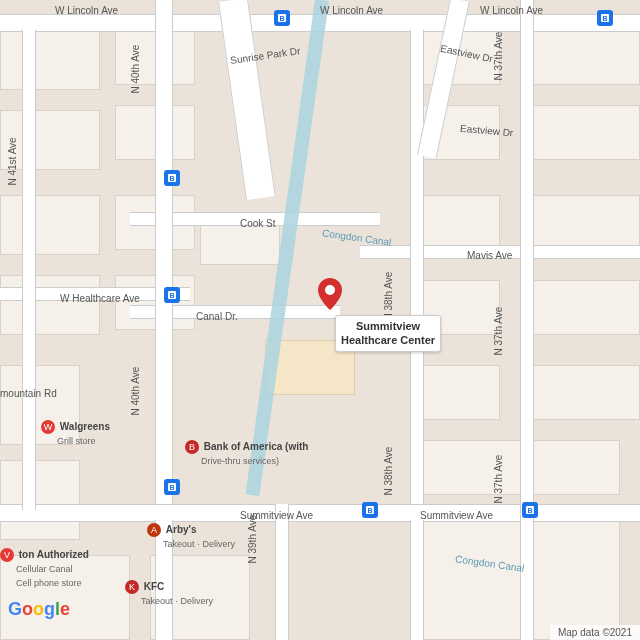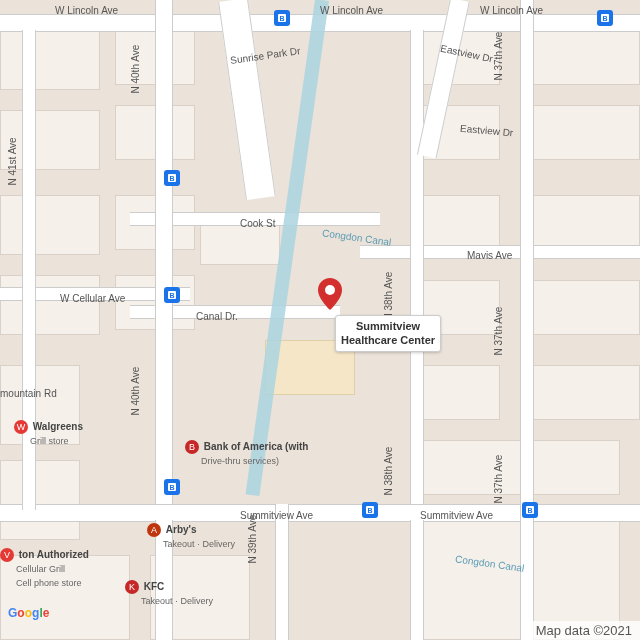--- a/index.html
+++ b/index.html
@@ -123,30 +123,30 @@
       font-weight: bold;
       transform: translate(-50%, -50%);
     }
 
     
     .map-attribution {
       position: absolute;
       bottom: 0;
       right: 0;
       background: rgba(255,255,255,0.8);
-      font-size: 13px;
+      font-size: 10px;
       color: #555;
       padding: 2px 8px;
     }
 
     .google-logo {
       position: absolute;
       bottom: 20px;
       left: 8px;
-      font-size: 12px;
+      font-size: 18px;
       font-weight: bold;
     }
     .google-logo span:nth-child(1) { color: #4285F4; }
     .google-logo span:nth-child(2) { color: #EA4335; }
     .google-logo span:nth-child(3) { color: #FBBC05; }
     .google-logo span:nth-child(4) { color: #4285F4; }
     .google-logo span:nth-child(5) { color: #34A853; }
     .google-logo span:nth-child(6) { color: #EA4335; }
 
     
@@ -227,21 +227,21 @@
   <div class="road-label" style="left:320px;top:5px;">W Lincoln Ave</div>
   <div class="road-label" style="left:480px;top:5px;">W Lincoln Ave</div>
 
   <div class="road-label" style="left:12px;top:180px;transform:rotate(-90deg);transform-origin:left center;">N 41st Ave</div>
 
   <div class="road-label" style="left:135px;top:88px;transform:rotate(-90deg);transform-origin:left center;">N 40th Ave</div>
   <div class="road-label" style="left:135px;top:410px;transform:rotate(-90deg);transform-origin:left center;">N 40th Ave</div>
 
   <div class="road-label" style="left:240px;top:218px;">Cook St</div>
   <div class="road-label" style="left:447px;top:250px;margin-left:20px;">Mavis Ave</div>
-  <div class="road-label" style="left:60px;top:293px;">W Cellular Ave</div>
+  <div class="road-label" style="left:60px;top:293px;">W Healthcare Ave</div>
   <div class="road-label" style="left:196px;top:311px;">Canal Dr.</div>
 
   <div class="road-label" style="left:388px;top:315px;transform:rotate(-90deg);transform-origin:left center;">N 38th Ave</div>
   <div class="road-label" style="left:388px;top:490px;transform:rotate(-90deg);transform-origin:left center;">N 38th Ave</div>
 
   <div class="road-label" style="left:498px;top:75px;transform:rotate(-90deg);transform-origin:left center;">N 37th Ave</div>
   <div class="road-label" style="left:498px;top:350px;transform:rotate(-90deg);transform-origin:left center;">N 37th Ave</div>
   <div class="road-label" style="left:498px;top:498px;transform:rotate(-90deg);transform-origin:left center;">N 37th Ave</div>
 
   <div class="road-label" style="left:240px;top:510px;">Summitview Ave</div>
@@ -306,21 +306,21 @@
       <path d="M12 0C5.373 0 0 5.373 0 12c0 9 12 20 12 20s12-11 12-20C24 5.373 18.627 0 12 0z" fill="#d32f2f"></path>
       <circle cx="12" cy="12" r="5" fill="white"></circle>
     </svg>
   </div>
 
   <div class="place-label" style="left:335px;top:315px;">
     <span>Summitview</span><br>
     <span>Healthcare Center</span>
   </div>
 
-  <div class="biz-label" style="left:14px;top:420px;text-align:left;">
+  <div class="biz-label" style="left:41px;top:420px;text-align:left;">
     <span class="biz-icon" style="background:#e53935;">W</span>
     <strong>Walgreens</strong><br>
     <span class="biz-sub" style="margin-left:16px;">Grill store</span>
   </div>
 
   <div class="biz-label" style="left:185px;top:440px;text-align:left;">
     <span class="biz-icon" style="background:#c62828;">B</span>
     <strong>Bank of America (with</strong><br>
     <span class="biz-sub" style="margin-left:16px;">Drive-thru services)</span>
   </div>
@@ -334,21 +334,21 @@
 
   <div class="biz-label" style="left:125px;top:580px;text-align:left;">
     <span class="biz-icon" style="background:#c62828;">K</span>
     <strong>KFC</strong><br>
     <span class="biz-sub" style="margin-left:16px;">Takeout · Delivery</span>
   </div>
 
   <div class="biz-label" style="left:0px;top:548px;text-align:left;">
     <span class="biz-icon" style="background:#e53935;">V</span>
     <strong>ton Authorized</strong><br>
-    <span class="biz-sub" style="margin-left:16px;">Cellular Grill</span><br>
+    <span class="biz-sub" style="margin-left:16px;">Cellular Canal</span><br>
     <span class="biz-sub" style="margin-left:16px;">Cell phone store</span>
   </div>
 
   <div class="google-logo">
     <span>G</span><span>o</span><span>o</span><span>g</span><span>l</span><span>e</span>
   </div>
 
   <div class="map-attribution">
     <span>Map data ©2021</span>
   </div>

